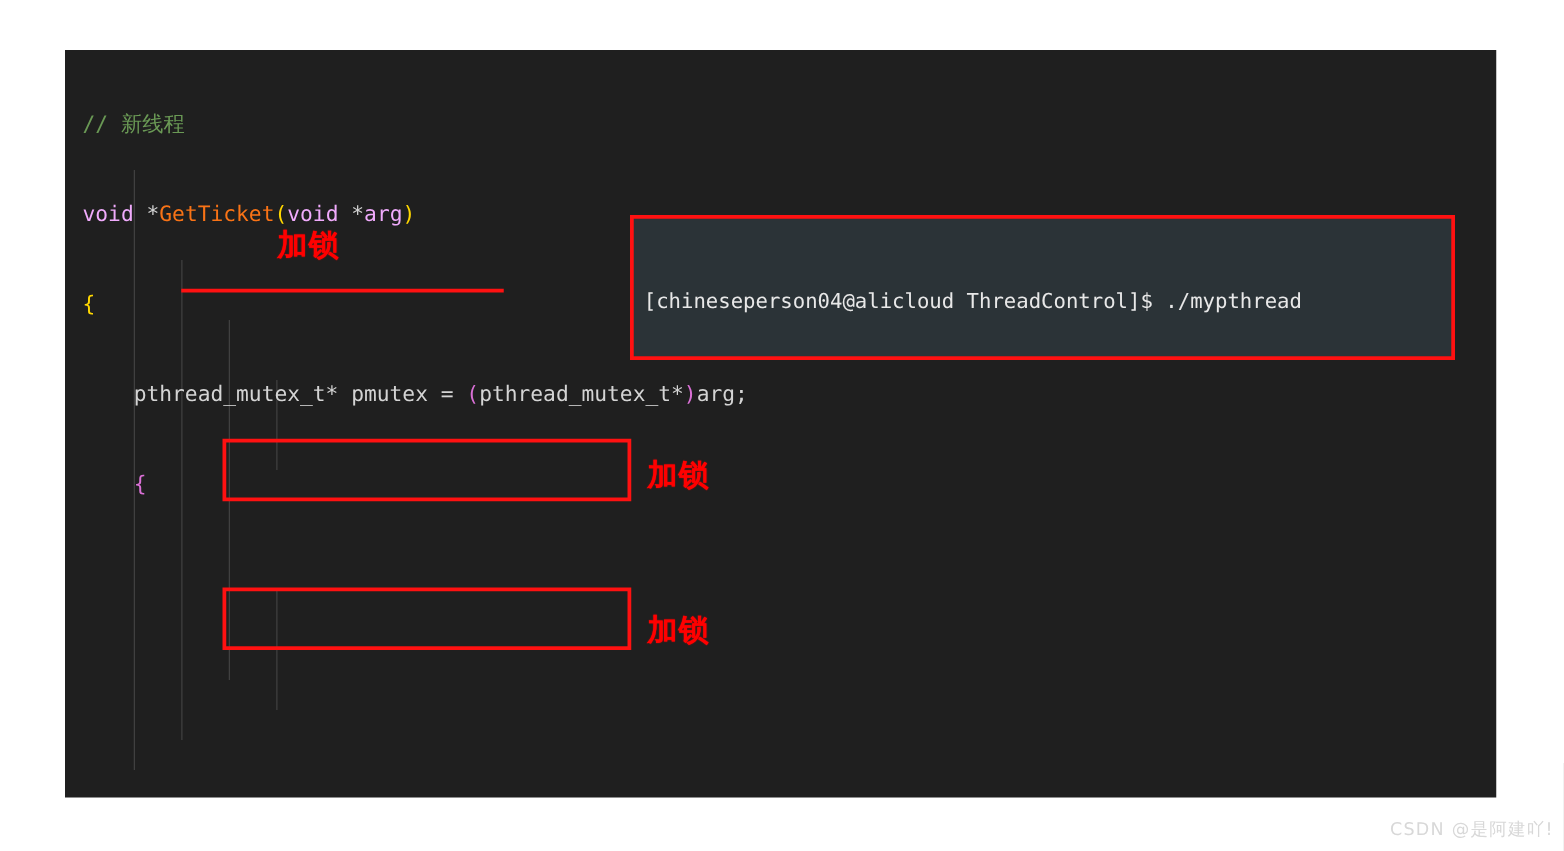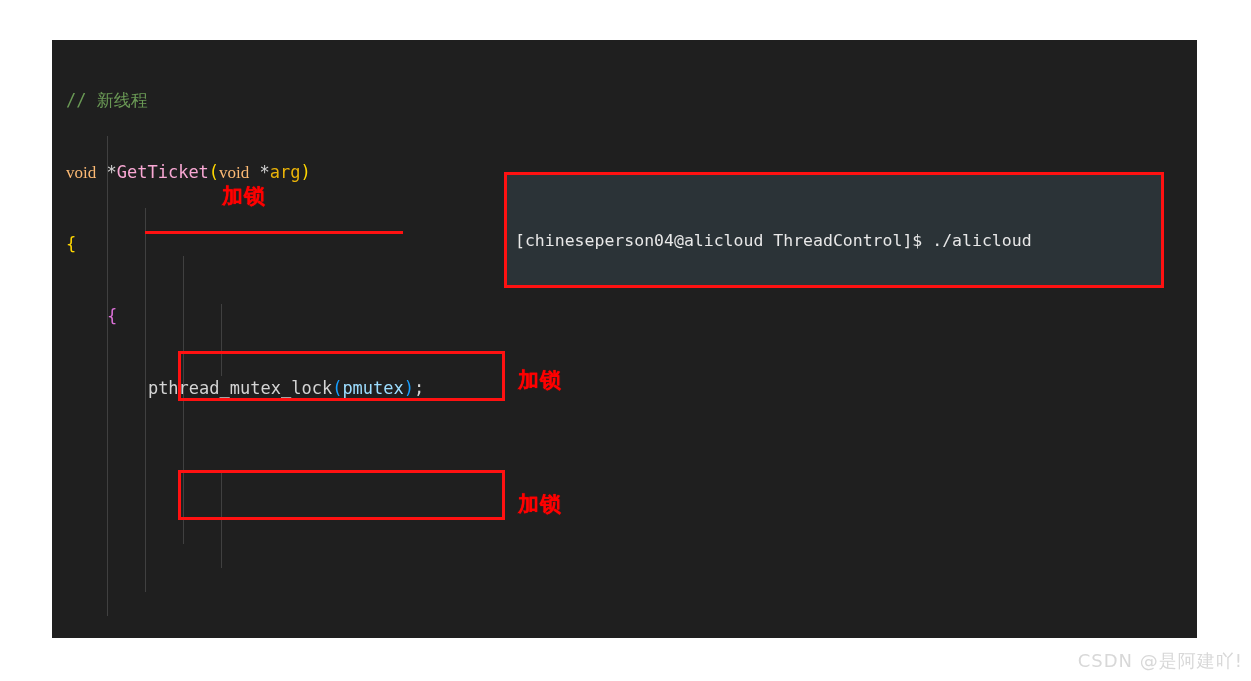--- a/index.html
+++ b/index.html
@@ -48,27 +48,27 @@
   
   .guide {
     position: absolute;
     top: 0;
     width: 1px;
     background: #404040;
   }
 
   
   .c-comment  { color: #6A9955; margin-top: 35px; }
-  .c-key      { color: #fdba74; font-family: Liberation Serif, serif; }   
+  .c-key      { color: #f0abfc; }   
   .c-keyctl   { color: #C586C0; }   
-  .c-fn       { color: #f9a8d4; }
+  .c-fn       { color: #f97316; }
   .c-var      { color: #9CDCFE; }
   .c-num      { color: #b5cea8; }
   .c-plain    { color: #d4d4d4; }
-  .c-param    { color: #eab308; }
+  .c-param    { color: #f0abfc; }
   .c-paren-y  { color: #ffd700; }
   .c-paren-p  { color: #da70d6; }
   .c-paren-b  { color: #179fff; }
   .c-brace-y  { color: #ffd700; }
   .c-brace-p  { color: #da70d6; }
 
   
   .ann-box {
     position: absolute;
     border: 3px solid #ff1111;
@@ -78,21 +78,21 @@
   .ann-underline {
     position: absolute;
     height: 3px;
     background: #ff1111;
   }
   .ann-label {
     position: absolute;
     color: #ff0000;
     font-family: "DejaVu Sans", "Liberation Sans", sans-serif;
     font-weight: bold;
-    font-size: 21px;
+    font-size: 24px;
     line-height: 24px;
     letter-spacing: 1px;
     text-shadow: 0 0 1px #ff0000;
   }
 
   
   #terminal {
     position: absolute;
     left: 504px;
     top: 172px;
@@ -111,42 +111,42 @@
   }
   #terminal .t-line { height: 24px; }
 
   
   #watermark {
     position: absolute;
     right: 8px;
     bottom: 8px;
     color: #d8d8d8;
     font-family: "DejaVu Sans", "Liberation Sans", sans-serif;
-    font-size: 18px;
+    font-size: 14px;
     letter-spacing: 1px;
     white-space: nowrap;
   }
 </style>
 </head>
 <body>
 
 <div id="editor">
 
   <div class="guide" style="left:55px; top:96px; height:480px;"></div>
   <div class="guide" style="left:93px; top:168px; height:384px;"></div>
   <div class="guide" style="left:131px; top:216px; height:288px;"></div>
   <div class="guide" style="left:169px; top:264px; height:72px;"></div>
   <div class="guide" style="left:169px; top:432px; height:96px;"></div>
 
   <div class="code-layer">
     <div class="line"><span class="c-comment">// 新线程</span></div>
     <div class="line"><span class="c-key">void</span> <span class="c-plain">*</span><span class="c-fn">GetTicket</span><span class="c-paren-y">(</span><span class="c-key">void</span> <span class="c-plain">*</span><span class="c-param">arg</span><span class="c-paren-y">)</span></div>
     <div class="line"><span class="c-brace-y">{</span></div>
+    <div class="line">    <span class="c-plain">pthread_mutex_t* pmutex = </span><span class="c-paren-p">(</span><span class="c-plain">pthread_mutex_t*</span><span class="c-paren-p">)</span><span class="c-plain">arg;</span></div>
     <div class="line">    <span class="c-brace-p">{</span></div>
-    <div class="line">        <span class="c-plain">pthread_mutex_lock</span><span class="c-paren-b">(</span><span class="c-var">pmutex</span><span class="c-paren-b">)</span><span class="c-plain">;</span></div>
     
     
     
     
     
     
     
     
     
     
@@ -164,18 +164,18 @@
 
 <div class="ann-box" style="left:178px; top:351px; width:327px; height:50px;"></div>
 
 <div class="ann-box" style="left:178px; top:470px; width:327px; height:50px;"></div>
 
 <div class="ann-label" style="left:222px; top:184px;">加锁</div>
 <div class="ann-label" style="left:518px; top:368px;">加锁</div>
 <div class="ann-label" style="left:518px; top:492px;">加锁</div>
 
 <div id="terminal">
-  <div class="t-line"><span>[chineseperson04@alicloud ThreadControl]$</span> <span>./alicloud</span></div>
+  <div class="t-line"><span>[chineseperson04@alicloud ThreadControl]$</span> <span>./mypthread</span></div>
   
   
 </div>
 
 <div id="watermark">CSDN @是阿建吖!</div>
 
 </body></html>

